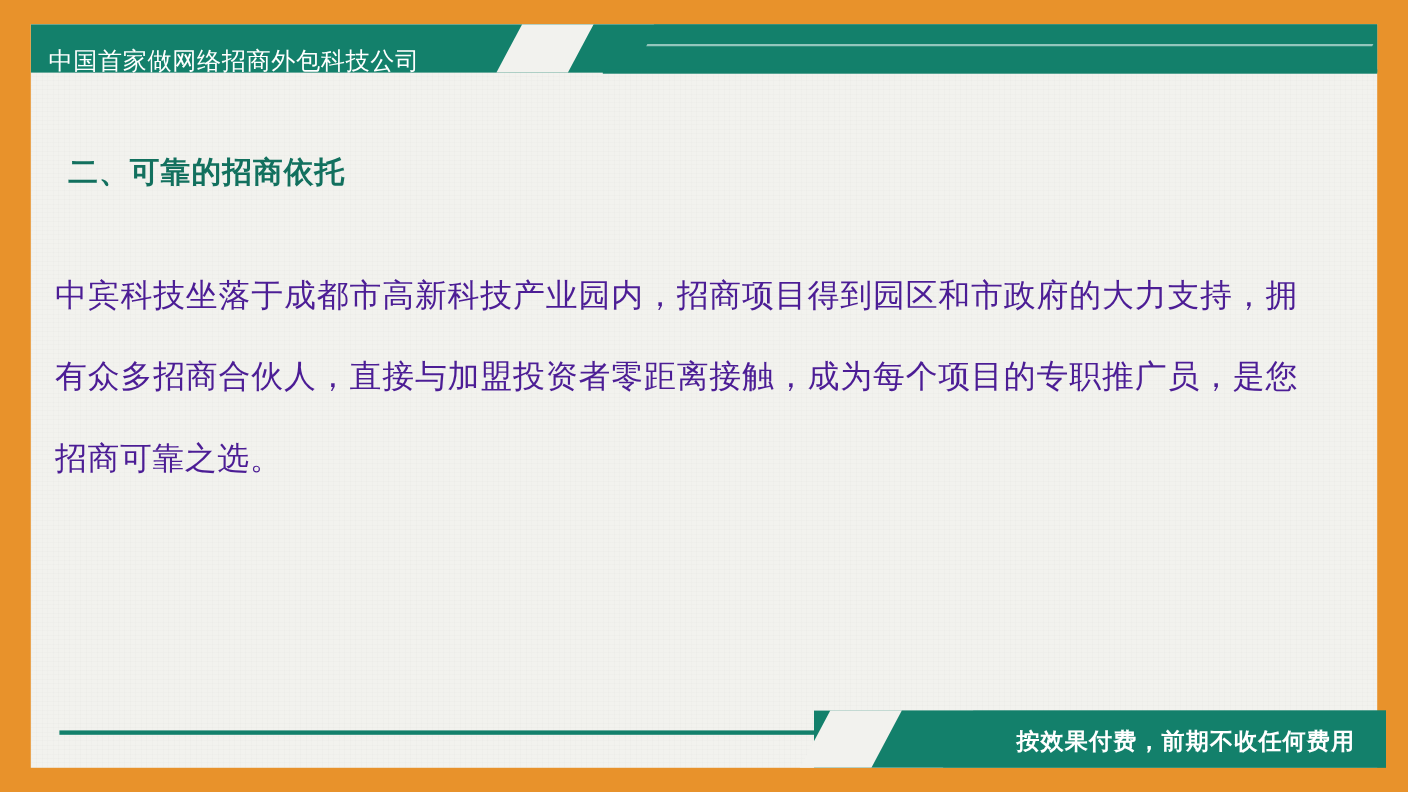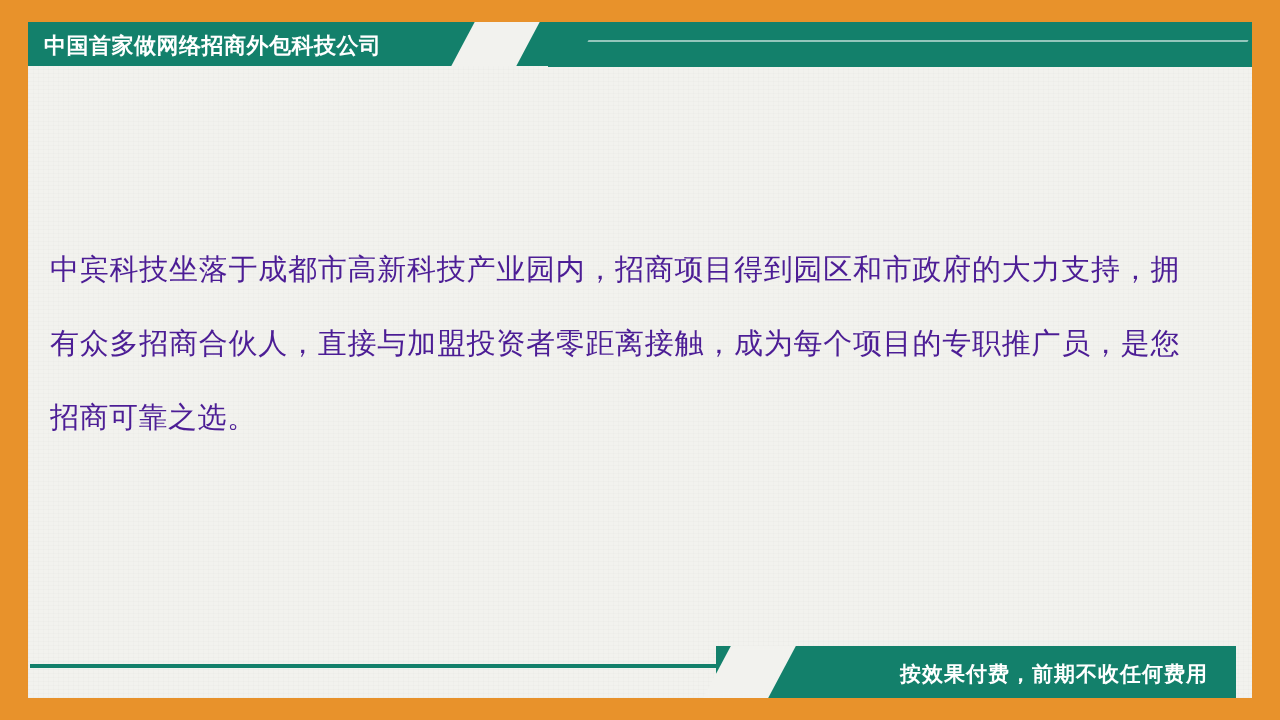--- a/index.html
+++ b/index.html
@@ -44,23 +44,23 @@
     position: absolute;
     left: 0;
     top: 0;
     width: 1224px;
     height: 44px;
     background: #13806B;
   }
   .header-title {
     position: absolute;
     left: 16px;
-    top: 9px;
+    top: 19px;
     font-size: 22px;
-    font-weight: bold;
+    font-weight: normal;
     color: #FFFFFF;
     letter-spacing: 0.5px;
     white-space: nowrap;
     z-index: 4;
   }
   
   .header-notch {
     position: absolute;
     left: 435px;
     top: 0;
@@ -118,21 +118,21 @@
     font-family: "Liberation Serif", serif;
     font-size: 29px;
     line-height: 74px;
     color: #4c1d95;
     text-align: justify;
     letter-spacing: 0.5px;
   }
   
   .footer-wrap {
     position: absolute;
-    left: 12px;
+    left: 36px;
     top: 640px;
     width: 1224px;
     height: 58px;
     overflow: hidden;
   }
   .footer-band {
     position: absolute;
     right: 0;
     top: 6px;
     width: 520px;
@@ -189,20 +189,21 @@
 
   <div class="header-wrap">
     <div class="header-band"></div>
     <div class="header-notch"></div>
     <div class="header-notch2"></div>
     <div class="header-thin-line"></div>
     <div class="header-underline"></div>
     <div class="header-title">中国首家做网络招商外包科技公司</div>
   </div>
 
+  <div class="section-heading">二、可靠的招商依托</div>
 
   <div class="body-paragraph">中宾科技坐落于成都市高新科技产业园内，招商项目得到园区和市政府的大力支持，拥有众多招商合伙人，直接与加盟投资者零距离接触，成为每个项目的专职推广员，是您招商可靠之选。</div>
 
   <div class="footer-wrap">
     <div class="footer-underline"></div>
     <div class="footer-band"></div>
     <div class="footer-notch"></div>
     <div class="footer-notch2"></div>
     <div class="footer-text">按效果付费，前期不收任何费用</div>
   </div>

